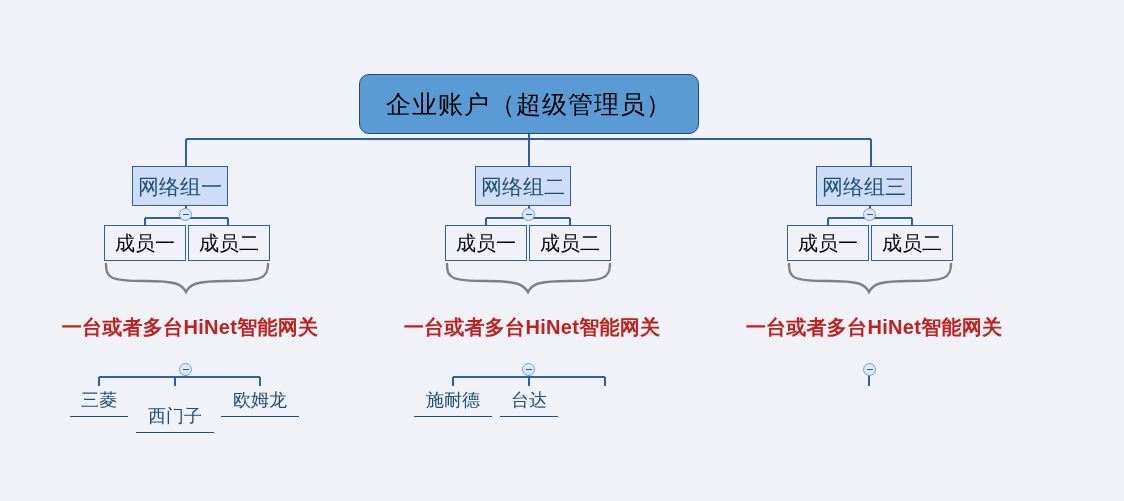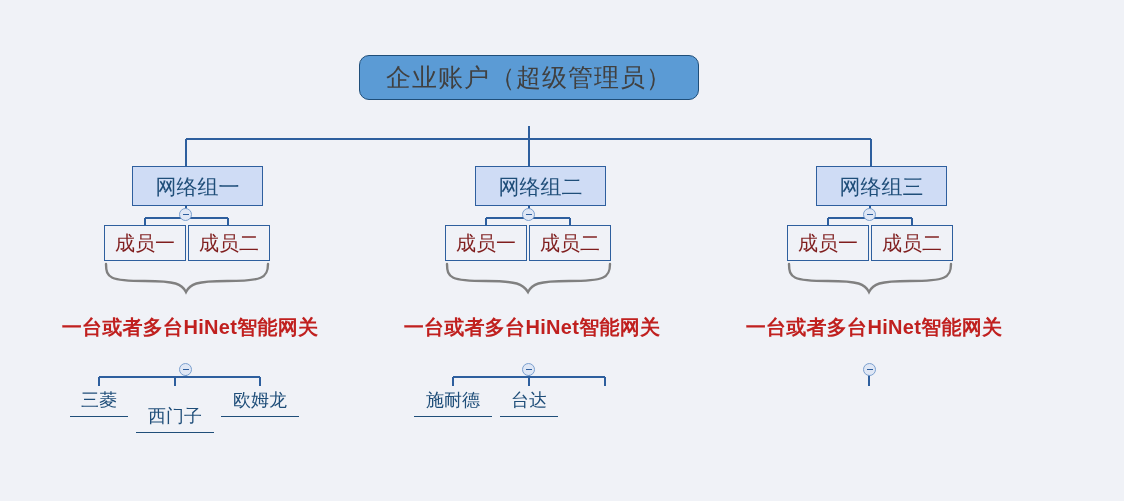--- a/index.html
+++ b/index.html
@@ -17,48 +17,48 @@
     position:absolute;
     box-sizing:border-box;
     display:flex;align-items:center;justify-content:center;
     color:#1f4e79;
     white-space:nowrap;
     line-height:1;
   }
 
   
   .root-node{
-    left:359px;top:55px;width:340px;height:45px;
+    left:359px;top:74px;width:340px;height:60px;
     background:#5b9bd5;
     border:1.6px solid #1f4e79;
     border-radius:10px;
     font-size:25px;
     letter-spacing:1px;
-    color:#404040;
+    color:#000000;
   }
 
   
   .group-node{
-    top:166px;width:131px;height:40px;
+    top:166px;width:96px;height:40px;
     background:#cfdcf5;
     border:1.5px solid #2e5f9e;
     font-size:21px;
     color:#1f4e79;
   }
   .g1{left:132px;}
   .g2{left:475px;}
   .g3{left:816px;}
 
   
   .member-node{
     top:225px;width:82px;height:36px;
     background:#f0f2f7;
     border:1.4px solid #2e5f9e;
     font-size:20px;
-    color:#7f1d1d;
+    color:#000000;
   }
   .m1a{left:104px;} .m1b{left:188px;}
   .m2a{left:445px;} .m2b{left:529px;}
   .m3a{left:787px;} .m3b{left:871px;}
 
   
   .gw-label{
     position:absolute;
     top:312px;
     height:30px;

